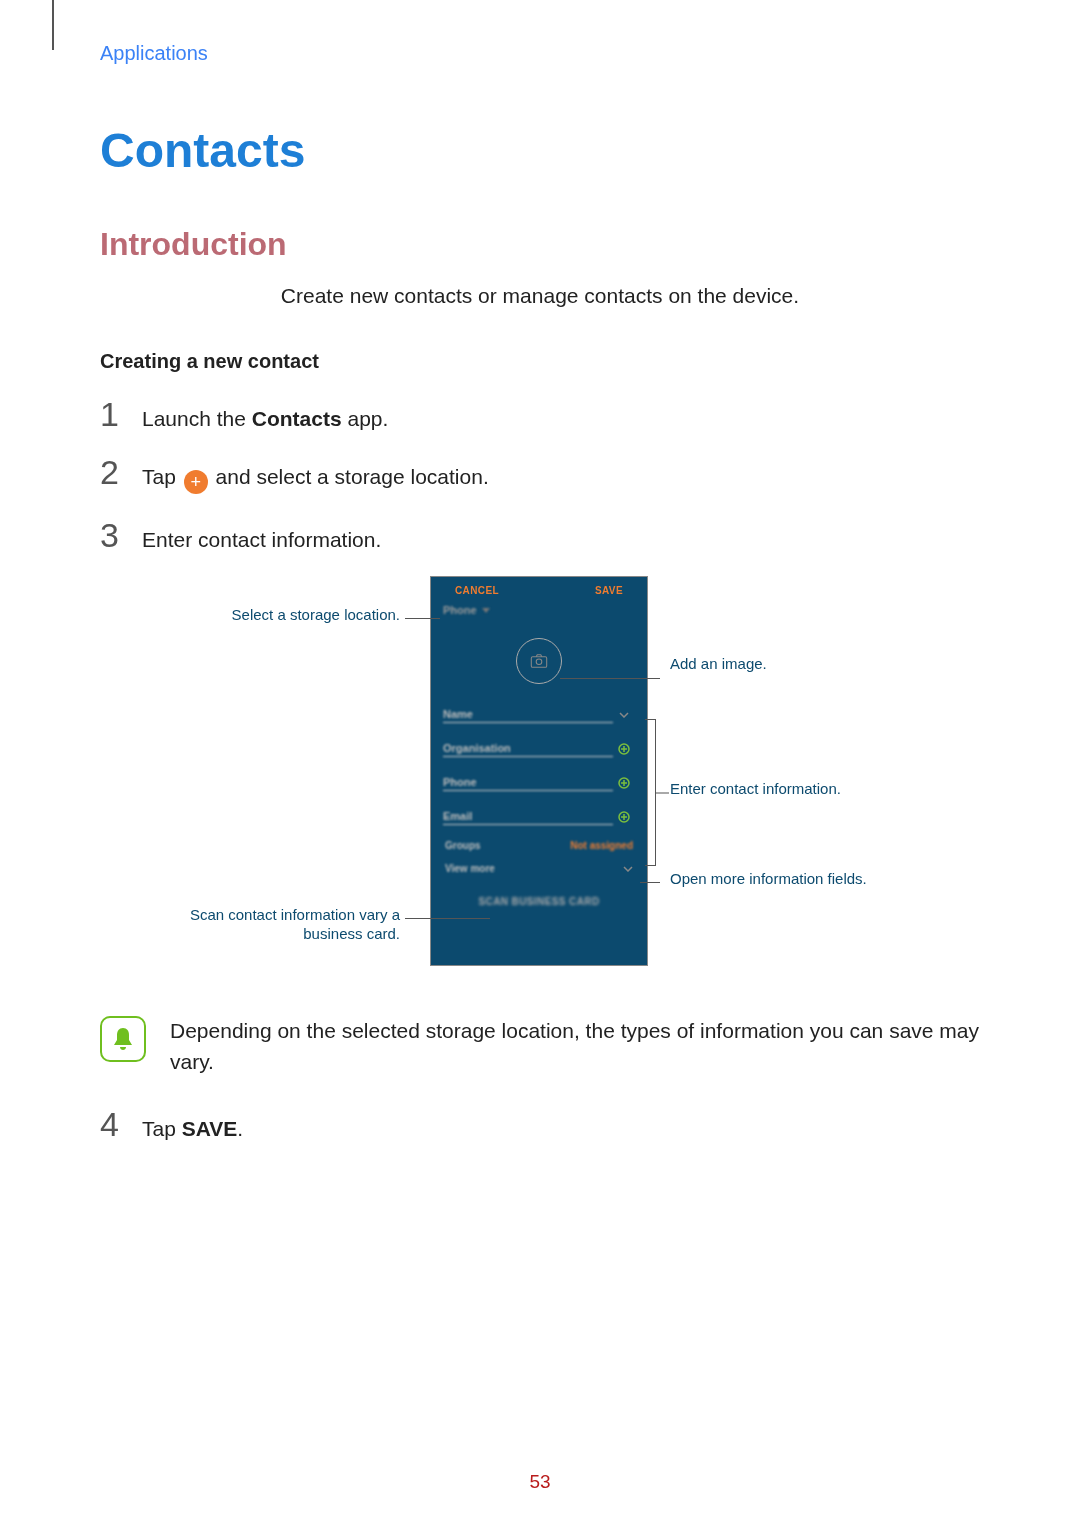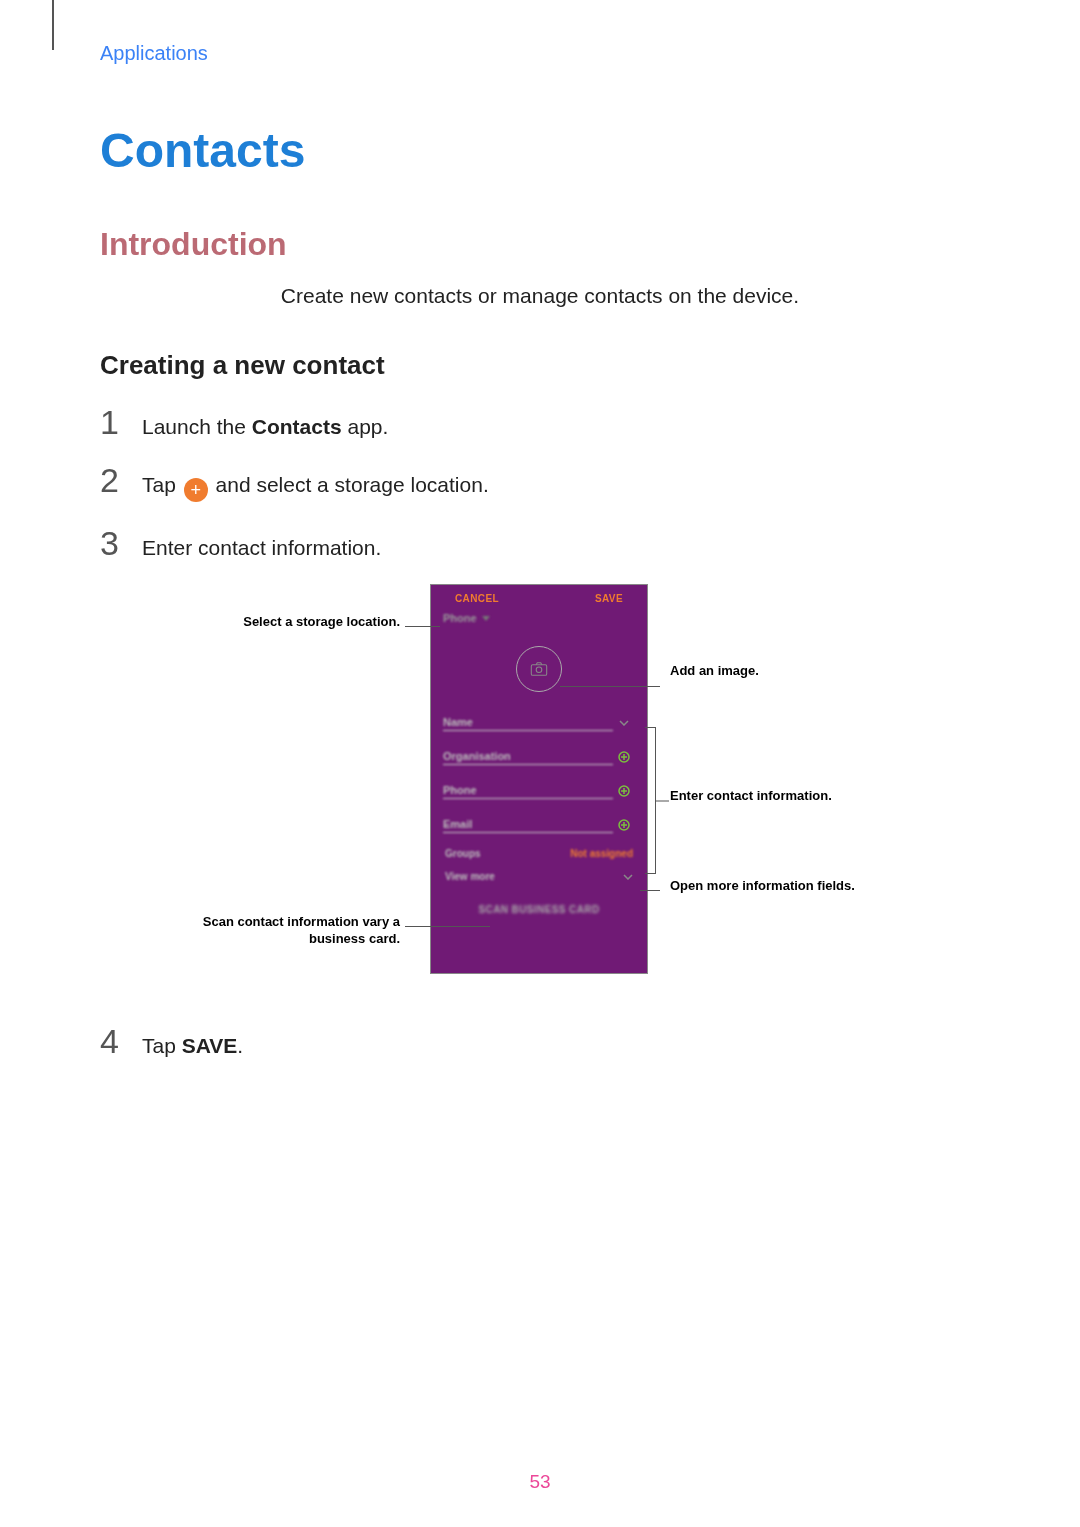--- a/index.html
+++ b/index.html
@@ -41,21 +41,21 @@
     font-weight: 600;
     margin: 0 0 18px 0;
   }
   p.body {
     font-size: 21px;
     margin: 0 0 40px 0;
     line-height: 1.4;
     text-align: center;
   }
   h3.subsection {
-    font-size: 26px;
+    font-size: 20px;
     font-weight: 700;
     margin: 0 0 24px 0;
   }
   ol.steps {
     list-style: none;
     padding: 0;
     margin: 0;
   }
   ol.steps > li {
     display: flex;
@@ -94,21 +94,21 @@
     height: 400px;
     margin: 20px auto 40px auto;
   }
   .phone {
     position: absolute;
     left: 320px;
     top: 0;
     width: 218px;
     height: 390px;
     border: 1px solid #888;
-    background: #701a75;
+    background: #0c4a6e;
     box-sizing: border-box;
   }
   .phone-top {
     display: flex;
     justify-content: space-between;
     padding: 8px 24px 6px 24px;
     font-size: 10px;
     font-weight: 700;
     letter-spacing: 0.4px;
     color: #f07c2f;
@@ -193,24 +193,23 @@
     color: #aaa;
     font-size: 10px;
     font-weight: 700;
     letter-spacing: 0.4px;
     padding-top: 16px;
     filter: blur(1.5px);
   }
 
   .callout {
     position: absolute;
-    font-size: 13px;
-    color: #000000;
+    font-size: 15px;
+    color: #0c4a6e;
     line-height: 1.25;
-    font-weight: bold;
   }
   .line {
     position: absolute;
     background: #555;
   }
   .hline { height: 1px; }
 
   .bracket {
     position: absolute;
     border-right: 1px solid #555;
@@ -256,21 +255,21 @@
     font-size: 21px;
     line-height: 1.45;
   }
 
   .page-number {
     position: absolute;
     left: 0; right: 0;
     bottom: 34px;
     text-align: center;
     font-size: 19px;
-    color: #ec4899;
+    color: #b91c1c;
   }
 </style>
 </head>
 <body>
 
 <div class="vmark"></div>
 
 <div class="page">
 
   <div class="breadcrumb">Applications</div>
@@ -386,20 +385,29 @@
     <div class="bracket" style="left:535px; top:143px; height:147px;">
         <div class="mid"></div>
       </div>
     <div class="callout" style="left:560px; top:204px;">Enter contact information.</div>
 
     <div class="line hline" style="left:530px; top:306px; width:20px;"></div>
     <div class="callout" style="left:560px; top:294px;">Open more information fields.</div>
 
   </div>
 
+  <div class="note">
+    <div class="note-icon">
+      <svg width="24" height="26" viewBox="0 0 24 26" fill="#6fbf1f">
+        <path d="M12 2 C8 2 6 5 6 9 L6 14 L3 19 L21 19 L18 14 L18 9 C18 5 16 2 12 2 Z"></path>
+        <path d="M9 21 C9 23 10.5 24 12 24 C13.5 24 15 23 15 21 Z"></path>
+      </svg>
+    </div>
+    <div class="note-text">Depending on the selected storage location, the types of information you can save may vary.</div>
+  </div>
 
   <ol class="steps">
     <li>
       <span class="num">4</span>
       <span>
         <span>Tap </span><span class="bold">SAVE</span><span>.</span>
       </span>
     </li>
   </ol>
 

